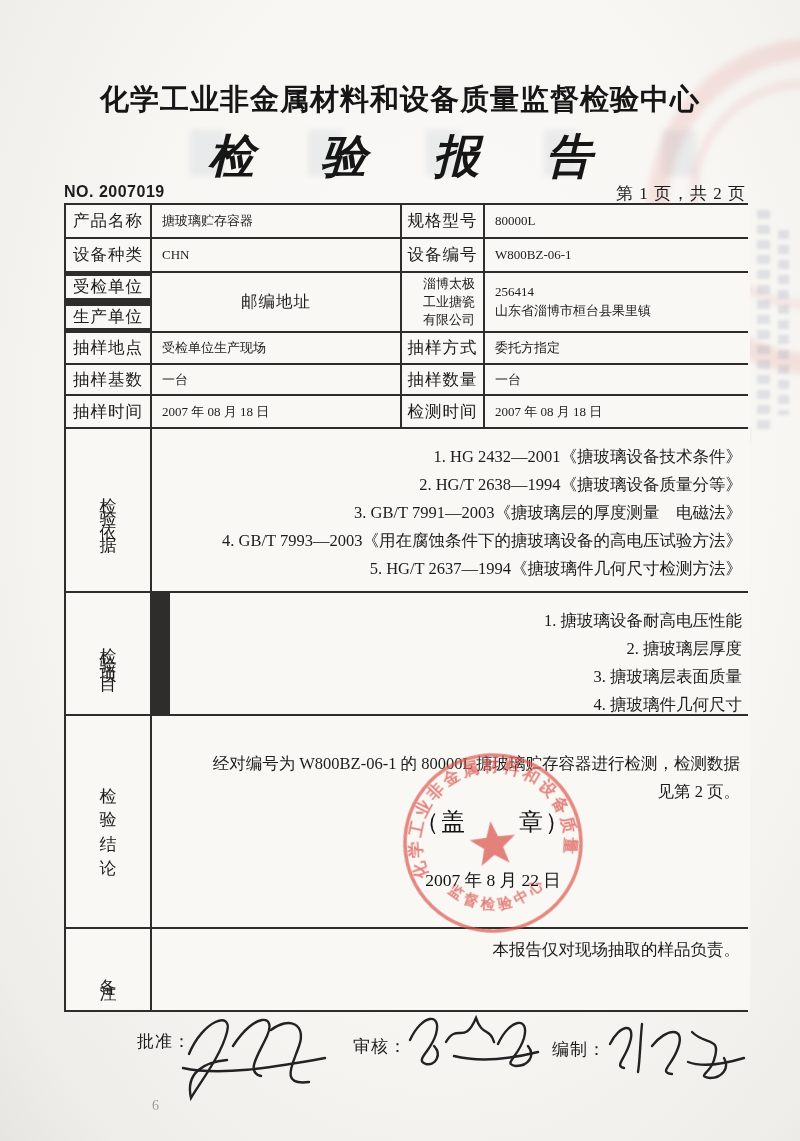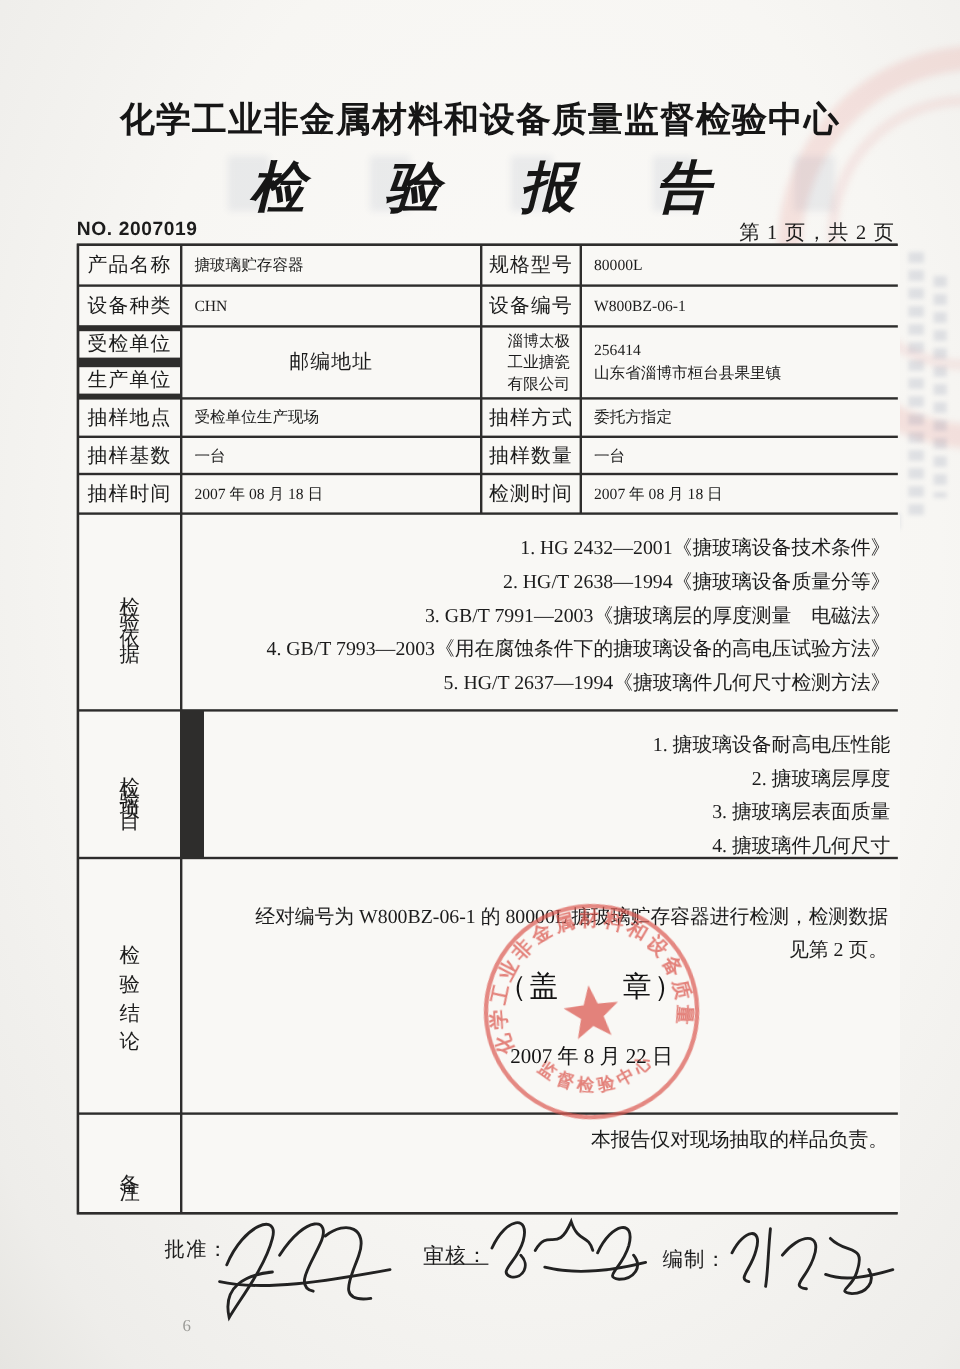--- a/index.html
+++ b/index.html
@@ -211,21 +211,21 @@
   <div class="sig-label" style="left:137px;top:1030px;">批准：</div>
   <svg class="sig" style="left:175px;top:1002px;" width="160" height="100" viewBox="0 0 160 100">
     <g fill="none" stroke="#222" stroke-width="2.4" stroke-linecap="round">
       <path d="M14,52 C28,18 58,8 52,30 C46,54 24,82 16,96 C10,70 30,60 52,58"></path>
       <path d="M58,44 C80,10 102,12 92,34 C84,52 70,70 86,74"></path>
       <path d="M96,28 C114,14 132,22 124,44 C118,62 104,84 134,80"></path>
       <path d="M8,66 C44,74 96,66 150,56"></path>
     </g>
   </svg>
 
-  <div class="sig-label" style="left:353px;top:1035px;text-decoration:underline;">审核：</div>
+  <div class="sig-label" style="left:353px;top:1035px;">审核：</div>
   <svg class="sig" style="left:398px;top:1002px;" width="150" height="72" viewBox="0 0 150 72">
     <g fill="none" stroke="#222" stroke-width="2.4" stroke-linecap="round">
       <path d="M12,38 C24,12 44,10 38,32 C33,50 16,58 28,62 C38,64 44,52 36,44"></path>
       <path d="M48,40 C60,20 66,44 78,16 C84,34 92,26 96,40"></path>
       <path d="M100,42 C112,16 132,14 126,36 C120,56 104,62 118,64 C130,64 138,54 130,44"></path>
       <path d="M56,54 C80,60 108,58 140,50"></path>
     </g>
   </svg>
 
   <div class="sig-label" style="left:552px;top:1038px;">编制：</div>

